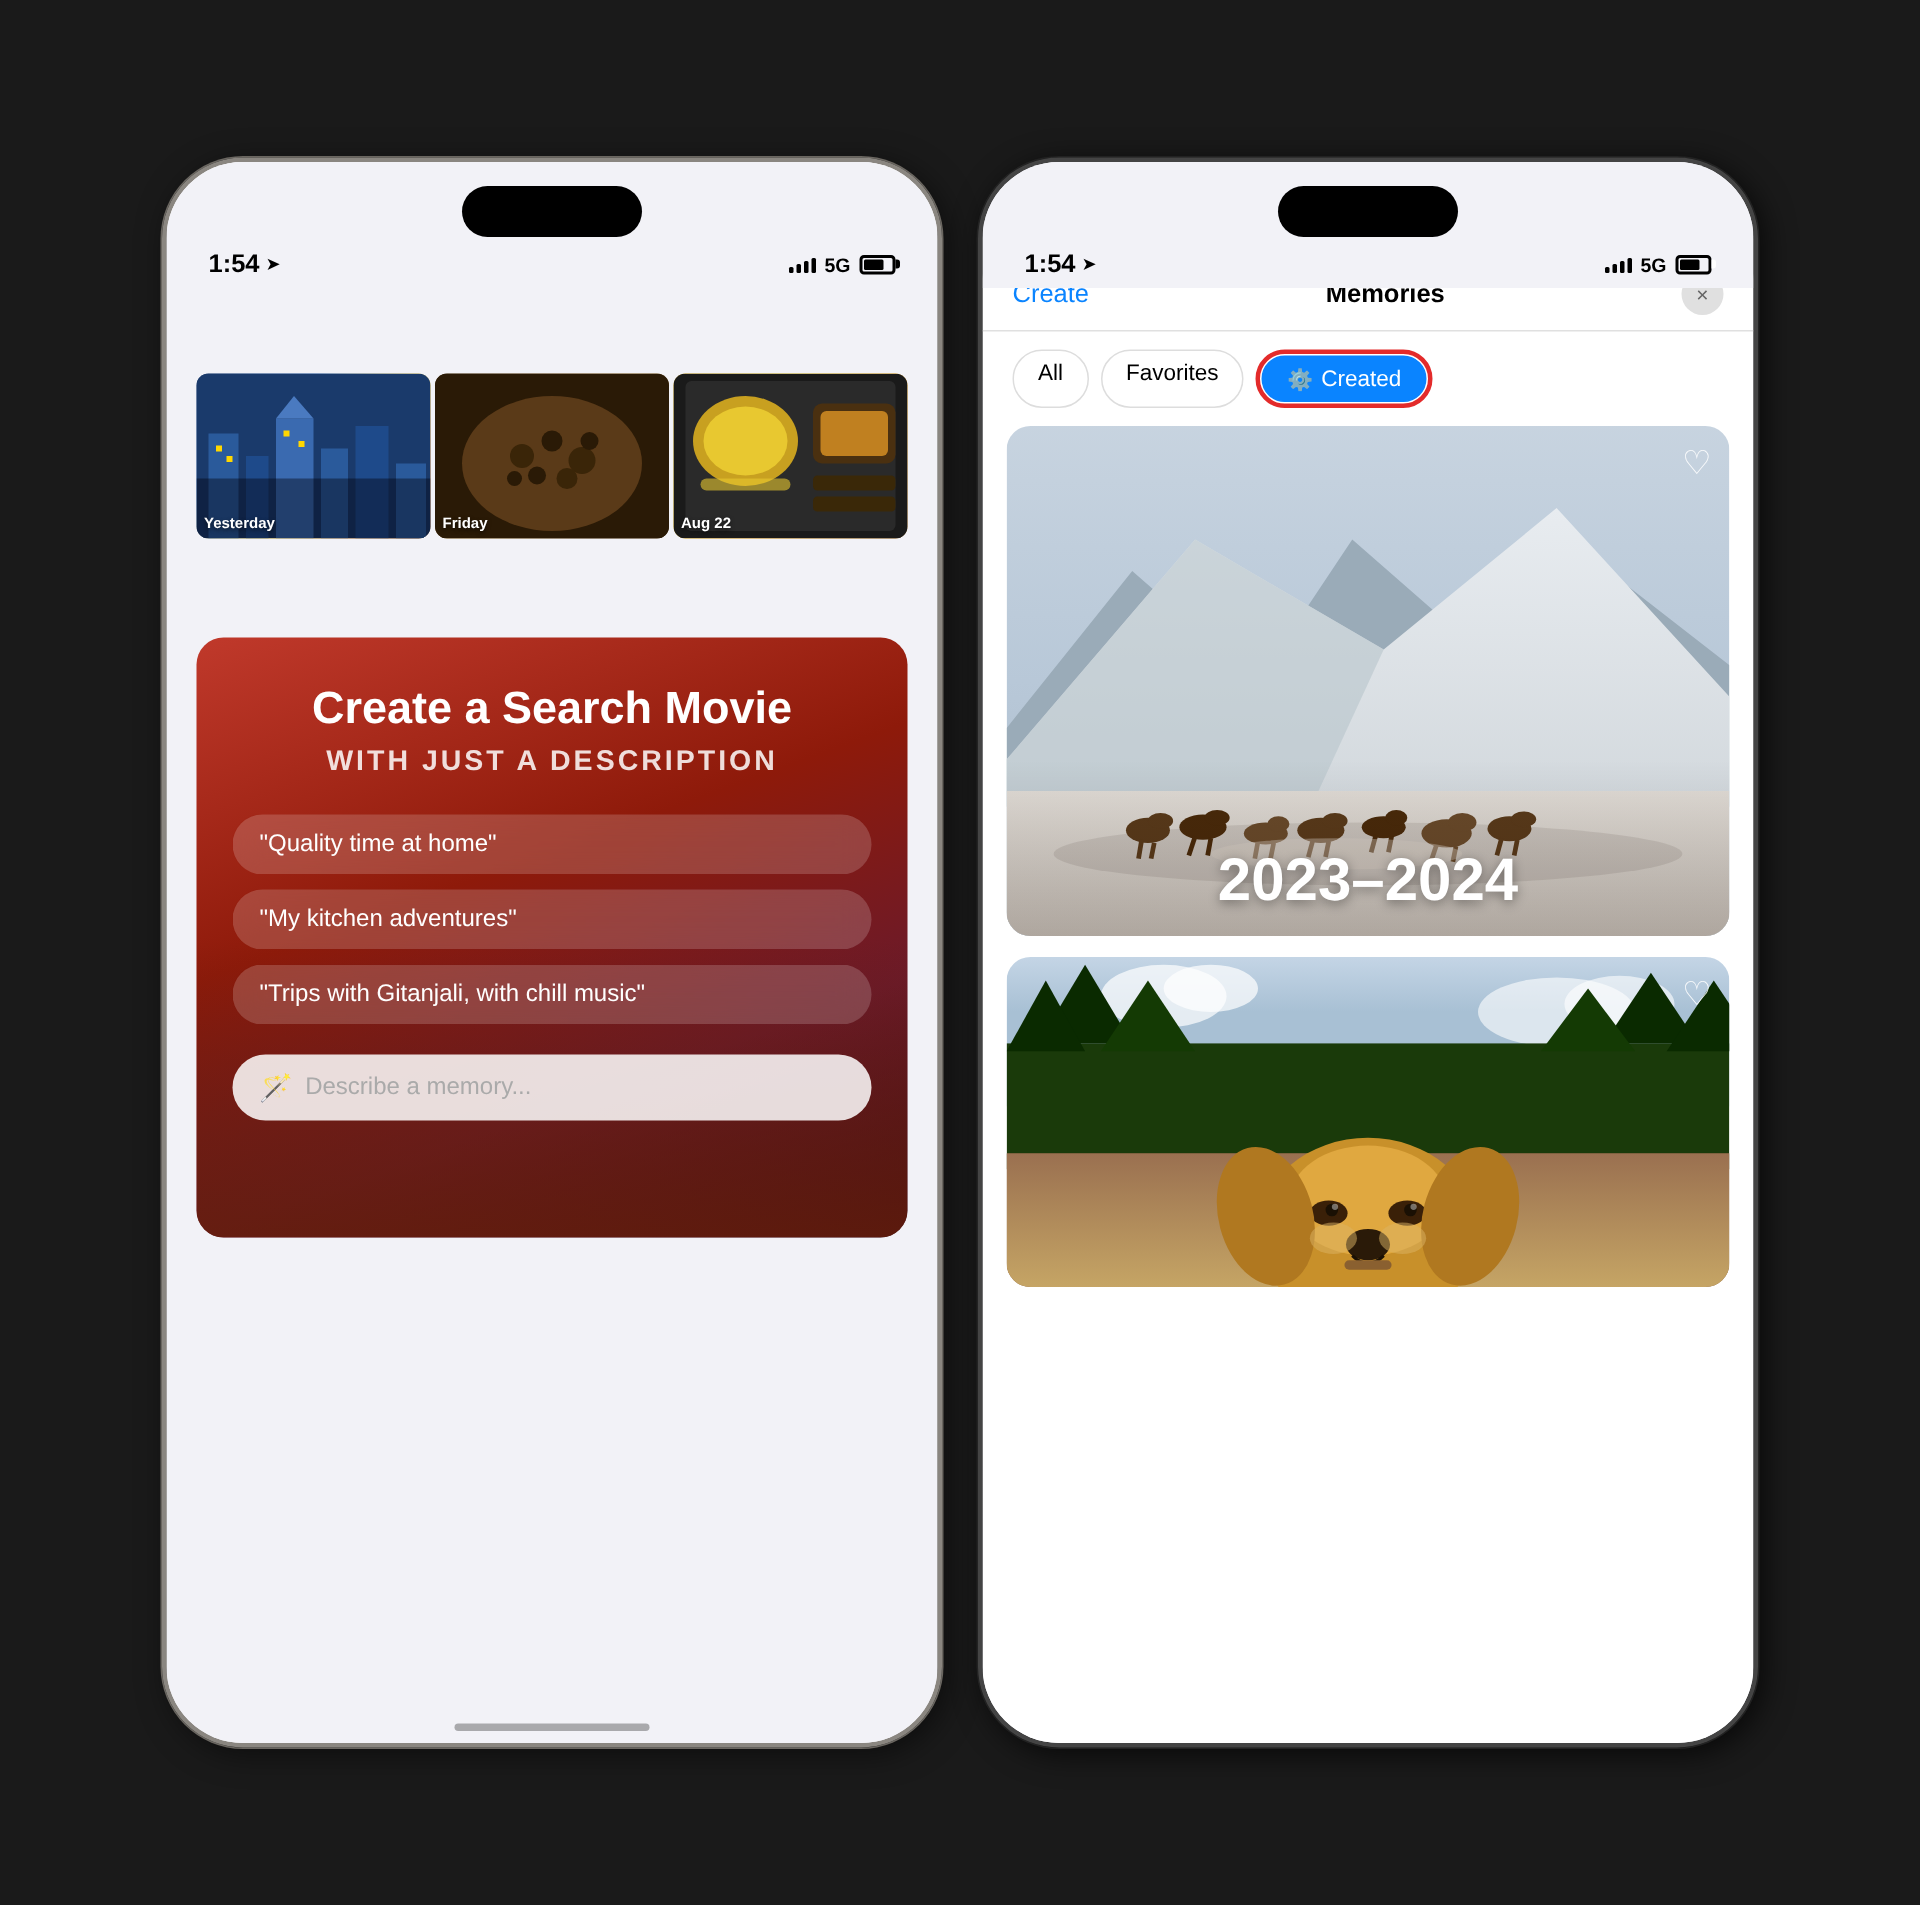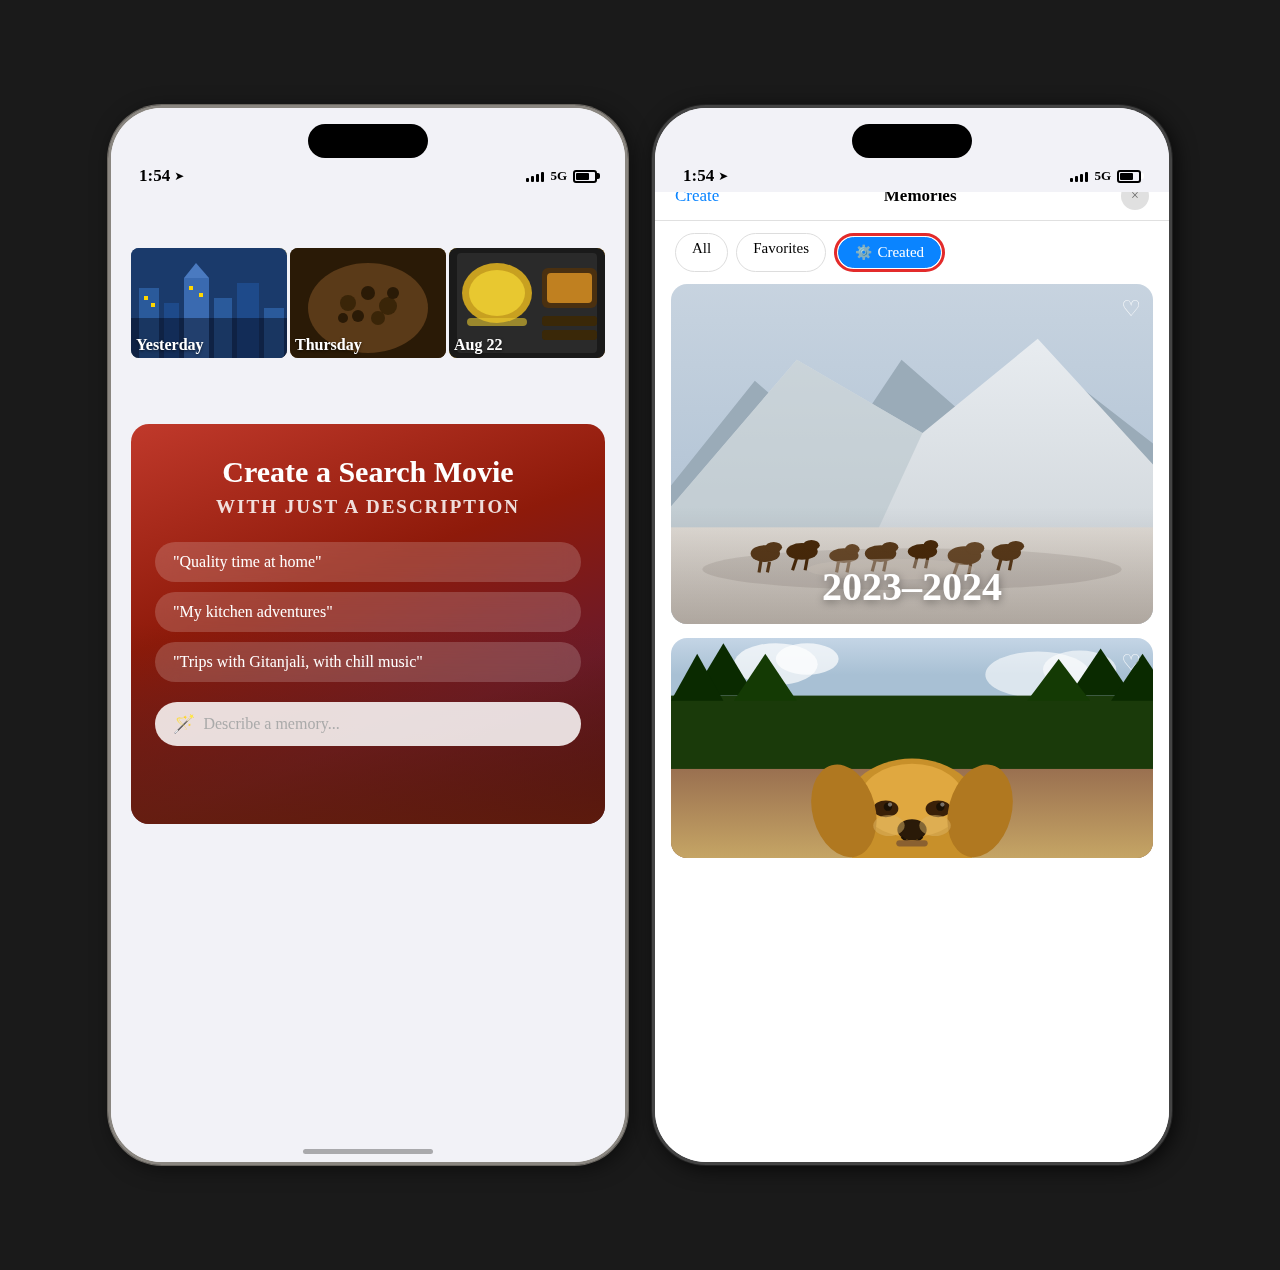--- a/index.html
+++ b/index.html
@@ -119,21 +119,20 @@
     
     .screen {
       position: absolute;
       top: 0;
       left: 0;
       right: 0;
       bottom: 0;
       border-radius: 30px;
       overflow: hidden;
       background: #f2f2f7;
-      font-family: Liberation Serif, serif;
     }
 
     
     .photos-bg {
       position: absolute;
       top: 0; left: 0; right: 0; bottom: 0;
       background: #f2f2f7;
     }
 
     .photos-header {
@@ -187,21 +186,21 @@
       height: 110px;
       border-radius: 8px;
       overflow: hidden;
       position: relative;
     }
     .recent-label {
       position: absolute;
       bottom: 4px;
       left: 5px;
       color: #fff;
-      font-size: 16px;
+      font-size: 10px;
       font-weight: 600;
       text-shadow: 0 1px 3px rgba(0,0,0,0.6);
     }
 
     
     .photo-city {
       background: linear-gradient(135deg, #1a3a6b 0%, #2e5fa3 30%, #e8c547 60%, #c4813a 80%, #6b3a1a 100%);
     }
     .photo-food-brown {
       background: linear-gradient(135deg, #3d2a0e 0%, #6b4a1e 30%, #8b6a2e 50%, #4a3010 80%);
@@ -527,21 +526,21 @@
           <rect width="160" height="110" fill="#2a1a06"></rect>
           <ellipse cx="80" cy="60" rx="60" ry="45" fill="#5a3a18"></ellipse>
           <circle cx="60" cy="55" r="8" fill="#3a2508"></circle>
           <circle cx="80" cy="45" r="7" fill="#2a1a06"></circle>
           <circle cx="100" cy="58" r="9" fill="#3a2508"></circle>
           <circle cx="70" cy="68" r="6" fill="#2a1a06"></circle>
           <circle cx="90" cy="70" r="7" fill="#3a2508"></circle>
           <circle cx="55" cy="70" r="5" fill="#2a1a06"></circle>
           <circle cx="105" cy="45" r="6" fill="#2a1a06"></circle>
         </svg>
-        <span class="recent-label">Thursday</span>
+        <span class="recent-label">Friday</span>
       </div>
       <div class="recent-item photo-food-yellow">
         <svg viewBox="0 0 160 110" width="100%" height="100%" preserveAspectRatio="xMidYMid slice">
           <rect width="160" height="110" fill="#1a1a1a"></rect>
           <rect x="10" y="5" width="140" height="100" rx="4" fill="#2a2a2a"></rect>
           <ellipse cx="50" cy="45" rx="35" ry="30" fill="#c8a020"></ellipse>
           <ellipse cx="50" cy="45" rx="28" ry="23" fill="#e8c830"></ellipse>
           <rect x="20" y="70" width="60" height="8" rx="4" fill="#e8c830" opacity="0.6"></rect>
           <rect x="95" y="20" width="55" height="40" rx="6" fill="#4a3010"></rect>
           <rect x="100" y="25" width="45" height="30" rx="4" fill="#c08020"></rect>

